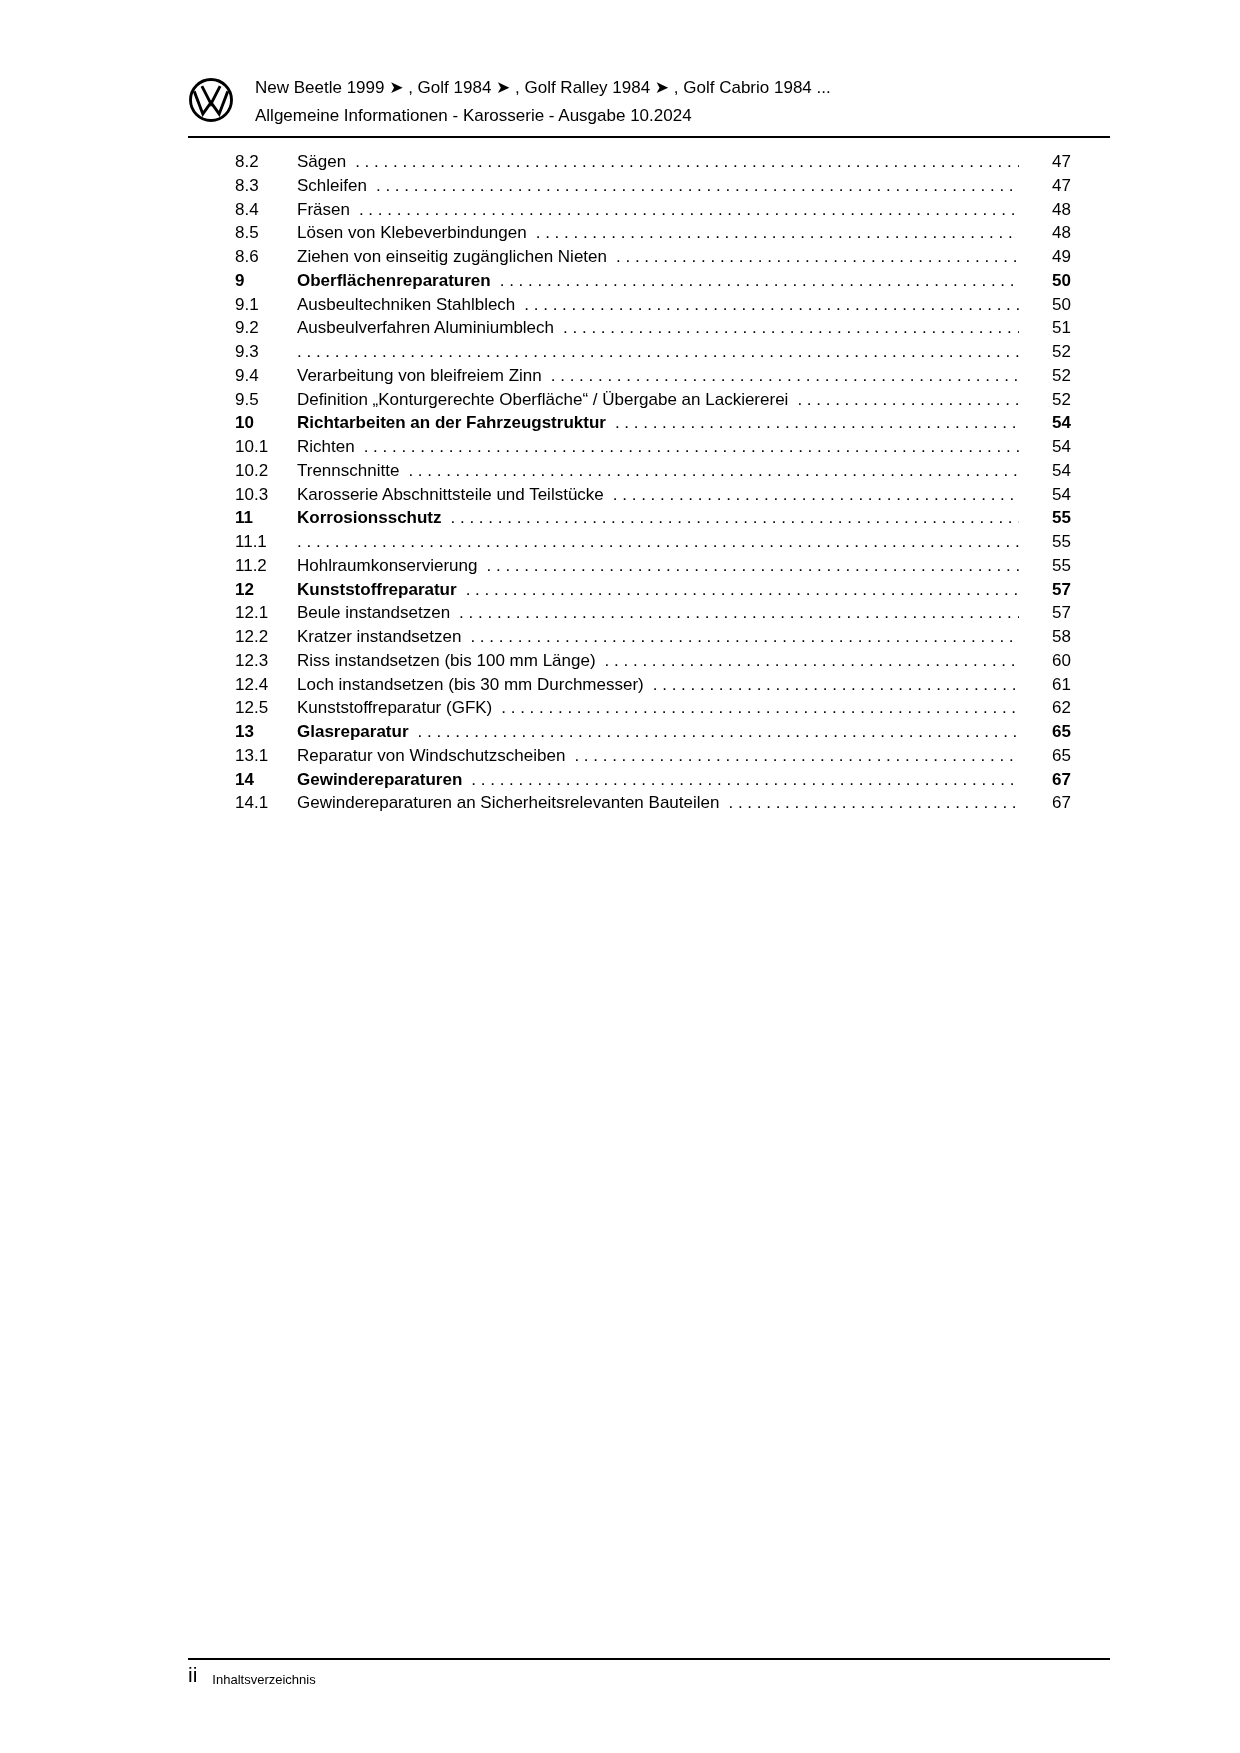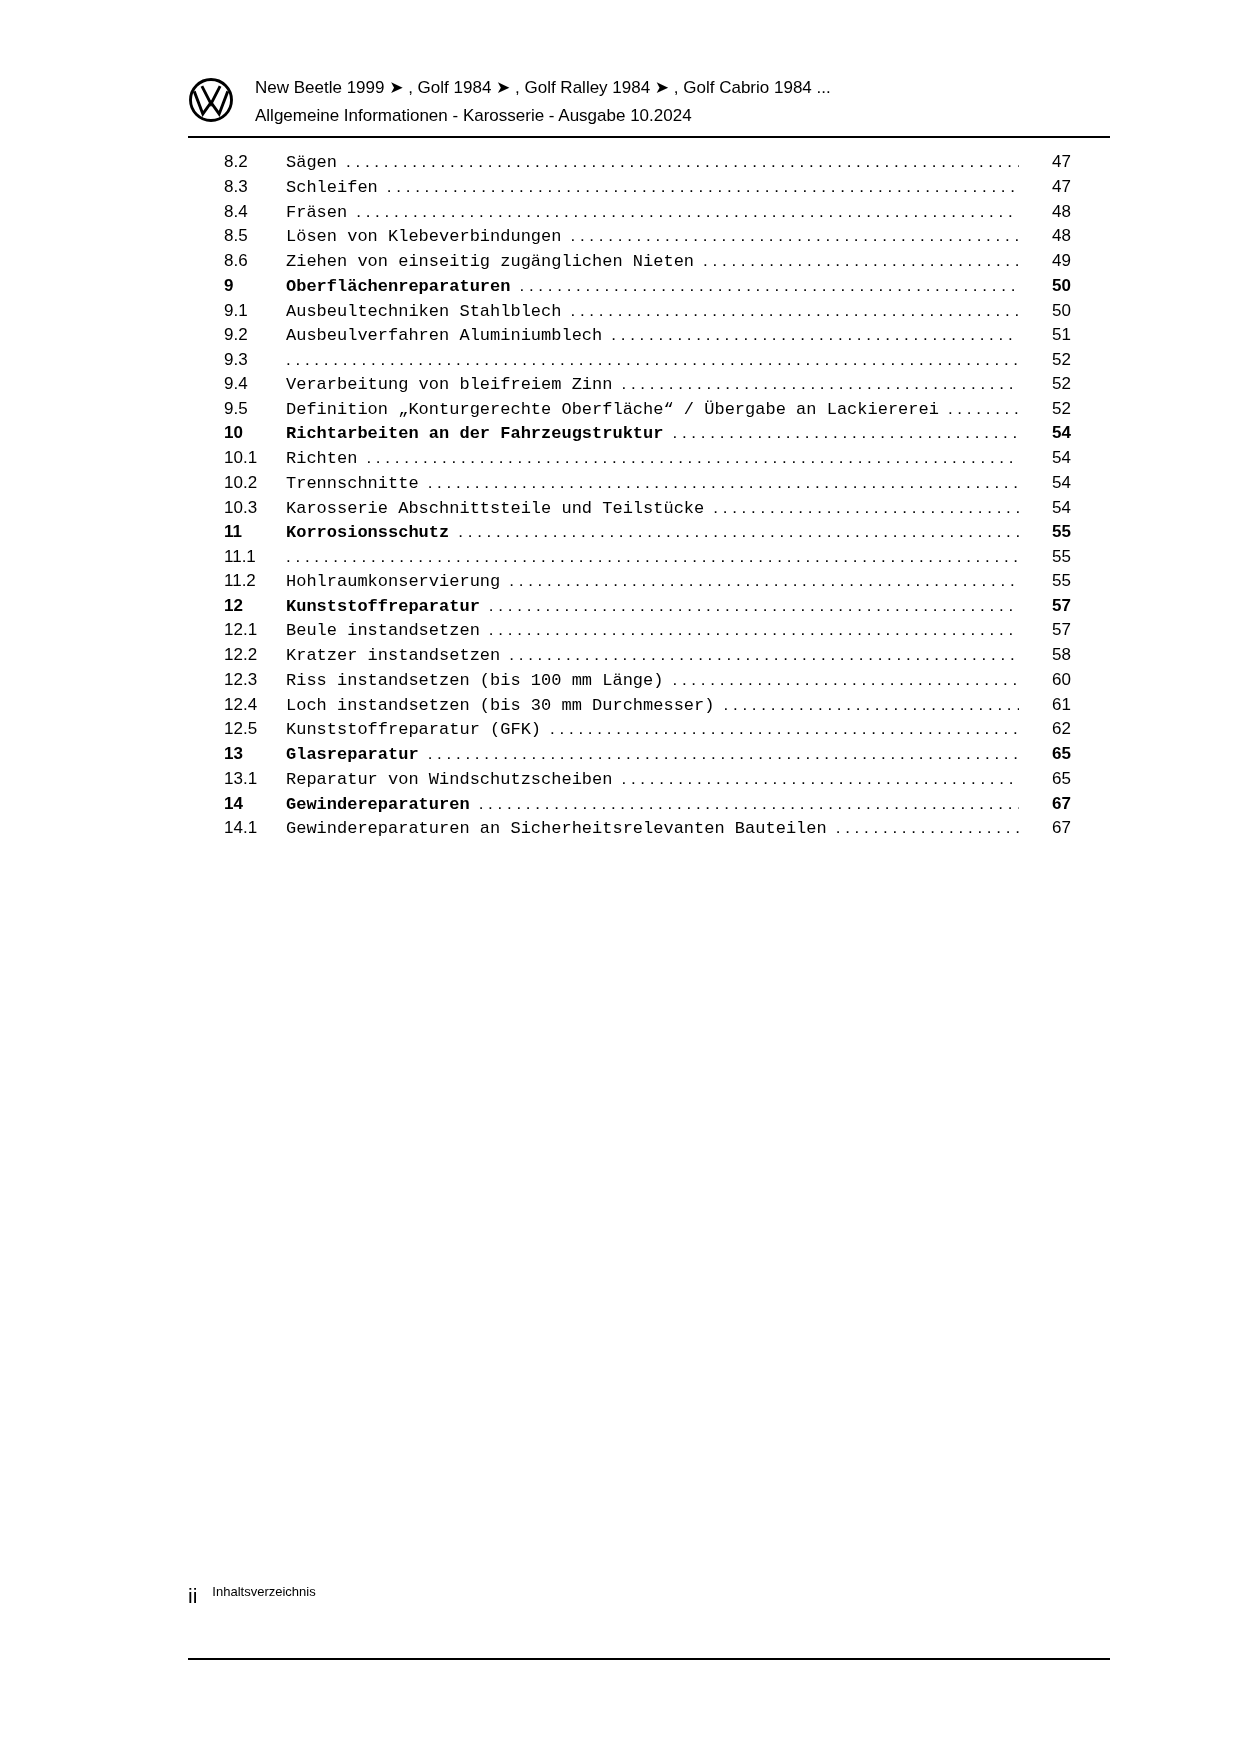--- a/index.html
+++ b/index.html
@@ -20,36 +20,36 @@
   .logo { position: absolute; left: 0; top: 3px; width: 46px; height: 46px; }
   .header-text { margin-left: 67px; }
   .header-models   { font-size: 17px; line-height: 28px; white-space: nowrap; }
   .header-subtitle { font-size: 17px; line-height: 28px; white-space: nowrap; }
   .header-rule { margin-top: 6px; border-top: 2px solid #000; height: 0; }
 
   
   .toc { position: absolute; left: 88px; top: 150px; width: 922px; }
   .toc-row { display: flex; align-items: baseline; line-height: 23.75px; font-size: 17px; }
   .toc-row.bold { font-weight: bold; }
-  .toc-num   { flex: 0 0 62px; margin-left: 36px; }
-  .toc-title { flex: 0 1 auto; padding-right: 9px; white-space: nowrap; font-family: Liberation Mono, monospace; }
+  .toc-num   { flex: 0 0 62px; margin-left: 47px; }
+  .toc-title { flex: 0 1 auto; padding-right: 9px; white-space: nowrap; }
   .leader {
     flex: 1 1 auto;
     min-width: 0;
     overflow: hidden;
     white-space: nowrap;
     margin-right: 8px;
     font-weight: normal;
     color: #000;
   }
   .toc-page { flex: 0 0 44px; text-align: right; margin-right: 39px; }
 
   
   .doc-footer-rule { position: absolute; left: 88px; top: 1658px; width: 922px; border-top: 2px solid #000; height: 0; }
-  .doc-footer { position: absolute; left: 88px; top: 1584px; display: flex; align-items: flex-start; }
+  .doc-footer { position: absolute; left: 88px; top: 1663px; display: flex; align-items: flex-end; }
   .footer-page  { font-size: 21px; margin-right: 15px; }
   .footer-label { font-size: 13px; }
 </style>
 </head>
 <body>
 
 <div class="page">
 
   <header class="doc-header">
     <div class="logo">

